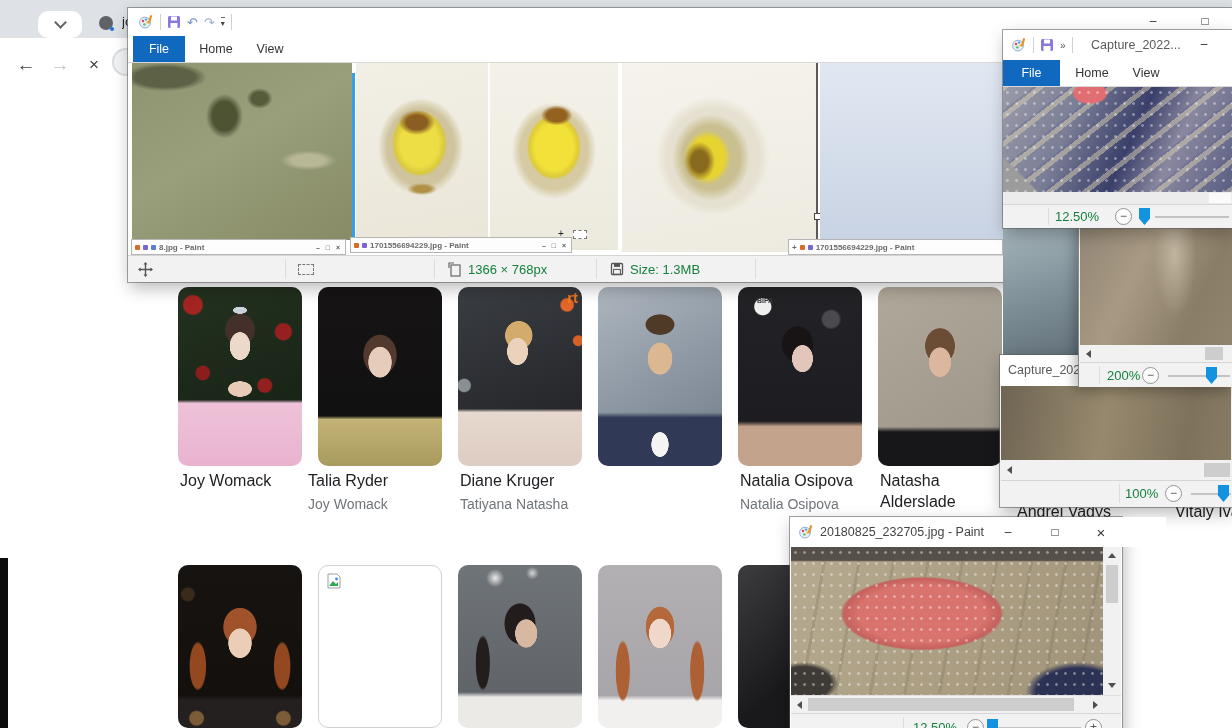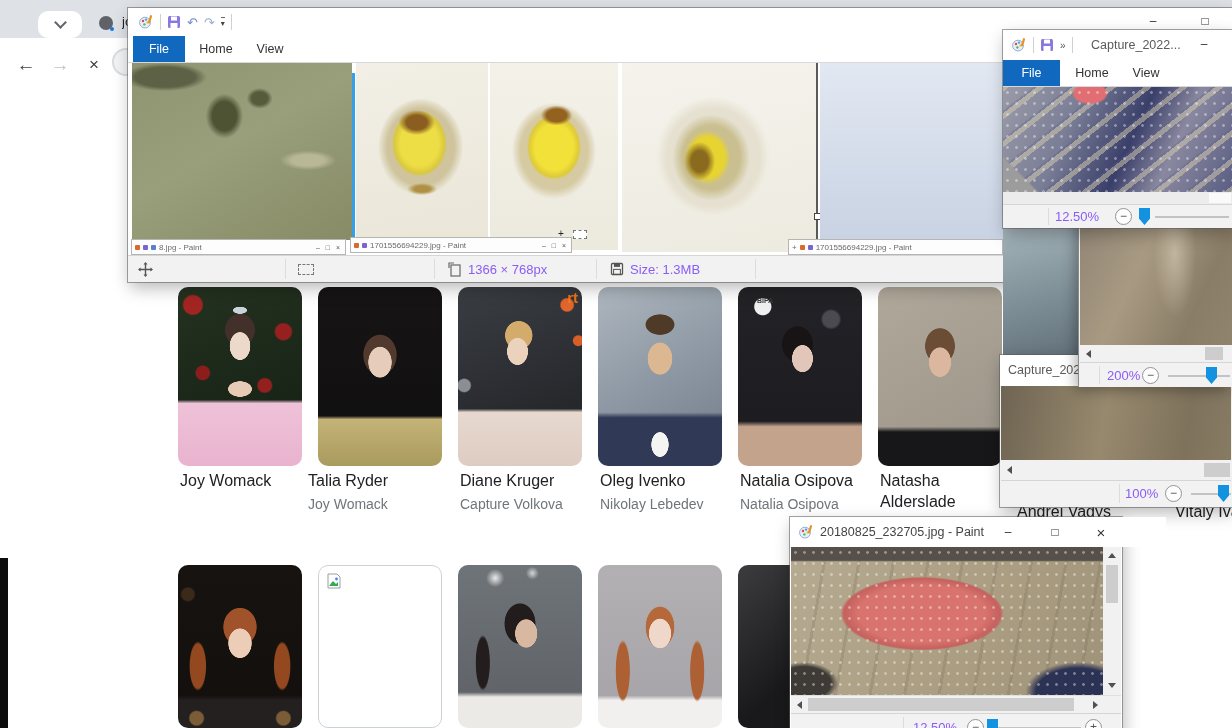--- a/index.html
+++ b/index.html
@@ -46,38 +46,38 @@
 
   
   .pwin { background:#fff; box-shadow:0 0 0 1px rgba(90,90,90,.55), 2px 6px 16px rgba(0,0,0,.28); }
   .ptitle { font-size:12.5px; color:#5a5a5a; white-space:nowrap; }
   .winbtn { width:30px; height:20px; display:flex; align-items:center; justify-content:center; font-size:12px; color:#333; }
   .ribtab { height:26px; display:flex; align-items:center; justify-content:center; font-size:12.5px; color:#333; }
   .ribtab.file { background:#1168bf; color:#fff; }
   .ribline { height:1px; background:#d9d9d9; }
   .statbar { background:#f2f2f2; border-top:1px solid #d5d5d5; }
   .sdiv { position:absolute; top:3px; bottom:3px; width:1px; background:#dcdcdc; }
-  .ztext { position:absolute; font-size:13px; color:#8b5cf6; }
+  .ztext { position:absolute; font-size:13px; color:#15803d; }
   .zbtn { position:absolute; width:17px; height:17px; border:1px solid #949494; border-radius:50%; color:#555; font-size:12px; line-height:15px; text-align:center; background:#fdfdfd; }
   .ztrack { position:absolute; height:2px; background:#c3c3c3; }
   .zthumb { position:absolute; width:11px; height:17px; background:#1392e0; clip-path:polygon(0 0,100% 0,100% 62%,50% 100%,0 62%); }
   .scroll { background:#f1f1f1; }
   .sthumb { position:absolute; background:#cdcdcd; }
   .tri { position:absolute; width:0; height:0; }
   .tri.l { border-top:4px solid transparent; border-bottom:4px solid transparent; border-right:5px solid #505050; }
   .tri.r { border-top:4px solid transparent; border-bottom:4px solid transparent; border-left:5px solid #505050; }
   .tri.u { border-left:4px solid transparent; border-right:4px solid transparent; border-bottom:5px solid #505050; }
   .tri.d { border-left:4px solid transparent; border-right:4px solid transparent; border-top:5px solid #505050; }
   .qat { display:flex; align-items:center; gap:6px; }
   .qsep { width:1px; height:16px; background:#d0d0d0; }
   .undo { color:#7590c8; font-size:13px; } .redo { color:#9fb0d0; font-size:13px; }
   .caret { font-size:8px; color:#444; border-top:1px solid #666; padding-top:1px; }
 
   
-  .mini { background:#fdfdfd; border:1px solid #b5b5b5; display:flex; align-items:center; gap:3px; padding:1px 3px; font-size:8px; color:#6a6a6a; white-space:nowrap; overflow:hidden; }
+  .mini { background:#fdfdfd; border:1px solid #b5b5b5; display:flex; align-items:center; gap:3px; padding:1px 3px; font-size:8px; color:#6a6a6a; white-space:nowrap; overflow:hidden;font-weight:bold; }
   .mdot { width:5px; height:5px; border-radius:1px; flex:0 0 auto; }
   .mctl { margin-left:auto; font-size:7px; color:#555; letter-spacing:2px; }
 
   
   .cimg1{background:radial-gradient(ellipse 30px 36px at 42% 30%,#4e5334 0 40%,transparent 62%),radial-gradient(ellipse 20px 16px at 58% 20%,#565b3c 0 40%,transparent 65%),radial-gradient(ellipse 60px 20px at 15% 8%,#5d6247 0 50%,transparent 70%),radial-gradient(ellipse 40px 14px at 80% 55%,#b9b896 0 40%,transparent 70%),linear-gradient(150deg,#8e9470,#999e7b 45%,#878c66);}
   .cimg2{background:radial-gradient(ellipse 26px 18px at 46% 34%,#8a5d20 0 40%,transparent 70%),radial-gradient(ellipse 20px 8px at 50% 72%,#b09045 0 40%,transparent 75%),radial-gradient(ellipse 42px 50px at 48% 46%,#eede45 0 45%,#d9c83e 60%,transparent 66%),radial-gradient(ellipse 56px 64px at 49% 48%,#cfc49e 60%,#e5e0cc 72%,transparent 76%),linear-gradient(170deg,#f2efe6,#eae6d8);}
   .cimg3{background:radial-gradient(ellipse 22px 14px at 52% 28%,#92621e 0 45%,transparent 72%),radial-gradient(ellipse 40px 48px at 50% 45%,#f2e138 0 48%,#ddca3a 62%,transparent 68%),radial-gradient(ellipse 54px 62px at 50% 47%,#d6caa2 62%,#e8e3d2 74%,transparent 78%),linear-gradient(#f4f1e9,#ece9dd);}
   .cimg4{background:radial-gradient(ellipse 24px 30px at 40% 52%,#8a6a1e 0 35%,transparent 65%),radial-gradient(ellipse 34px 40px at 44% 50%,#e7d430 0 50%,transparent 68%),radial-gradient(ellipse 52px 58px at 46% 50%,#cabf90 55%,#ded8c0 70%,transparent 74%),radial-gradient(ellipse 70px 74px at 47% 50%,#e5e0cf 66%,#efece2 78%,transparent 82%),linear-gradient(170deg,#f5f3ec,#edeae0);}
   .bluebg{background:linear-gradient(180deg,#e2e8f2,#c6d1e2);}
   .brick2{background:radial-gradient(ellipse 26px 16px at 38% 6%,#e06e72 60%,transparent 70%),linear-gradient(45deg,#9c9c9c 10%,transparent 11%),repeating-linear-gradient(-38deg,rgba(215,205,175,.5) 0 5px,rgba(90,95,140,.28) 5px 7px,transparent 7px 22px),linear-gradient(115deg,#9a9aa8,#7a7e96 30%,#3a3f6a 55%,#8a88a0 72%,#5a5e82);}
@@ -120,25 +120,21 @@
   <div class="abs nameblk" style="left:180px;">
     <div class="rname">Joy Womack</div>
     <div class="rsub"></div>
   </div>
   <div class="abs nameblk" style="left:308px;">
     <div class="rname">Talia Ryder</div>
     <div class="rsub">Joy Womack</div>
   </div>
   <div class="abs nameblk" style="left:460px;">
     <div class="rname">Diane Kruger</div>
-    <div class="rsub">Capture Volkova</div>
-  </div>
-  <div class="abs nameblk" style="left:600px;">
-    <div class="rname">Oleg Ivenko</div>
-    <div class="rsub">Nikolay Lebedev</div>
+    <div class="rsub">Tatiyana Natasha</div>
   </div>
   <div class="abs nameblk" style="left:740px;">
     <div class="rname">Natalia Osipova</div>
     <div class="rsub">Natalia Osipova</div>
   </div>
   <div class="abs nameblk" style="left:880px;width:112px;">
     <div class="rname">Natasha Alderslade</div>
   </div>
   <div class="abs floatname" style="left:1017px;">Andrei Vadys</div>
   <div class="abs floatname" style="left:1175px;">Vitaly Ivano</div>

